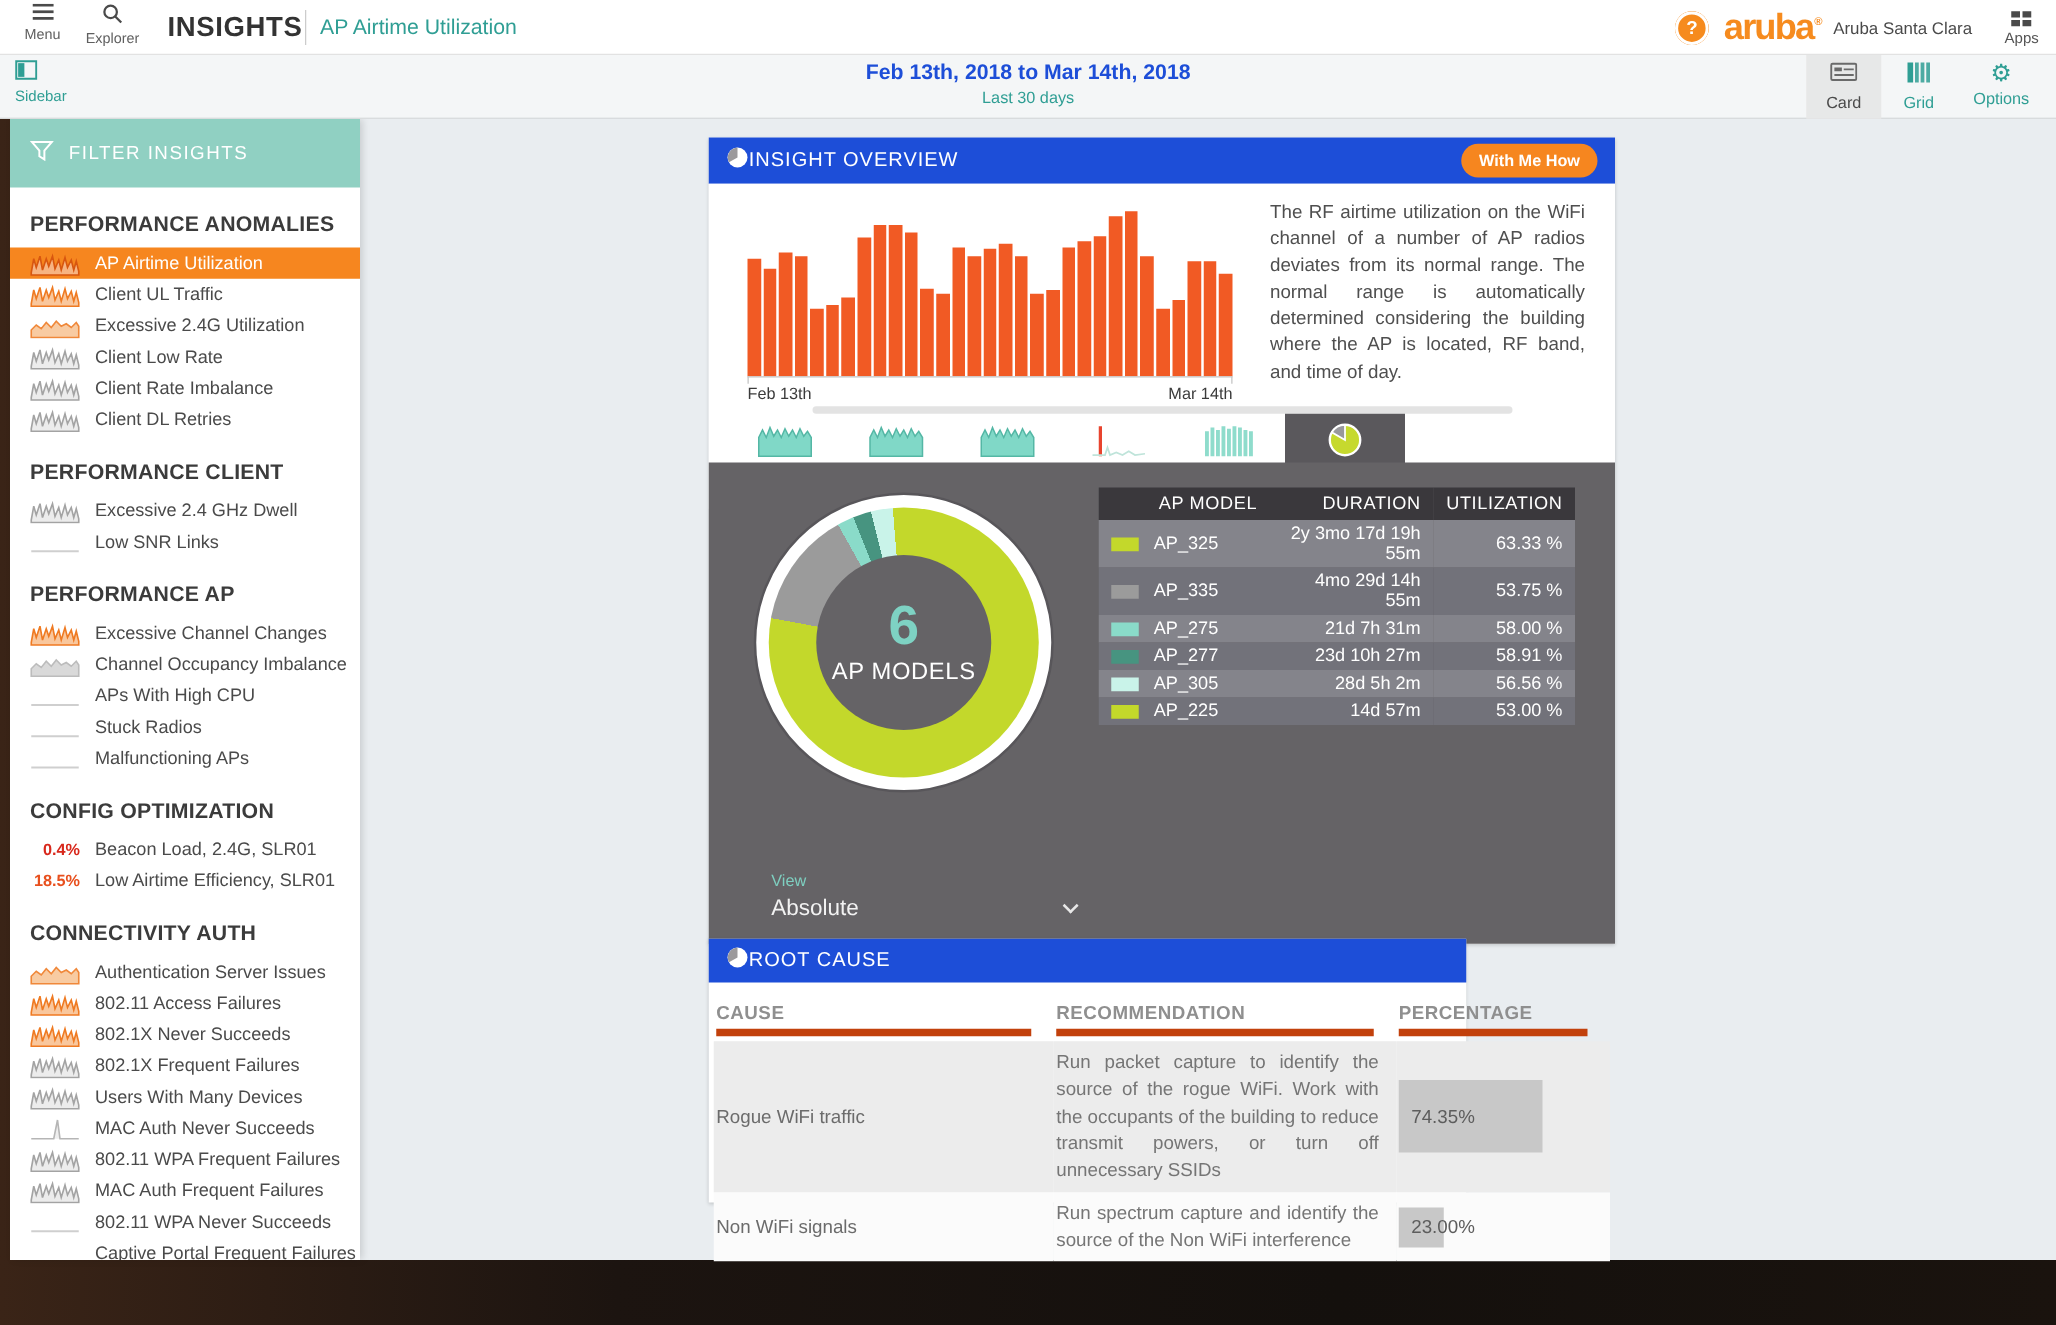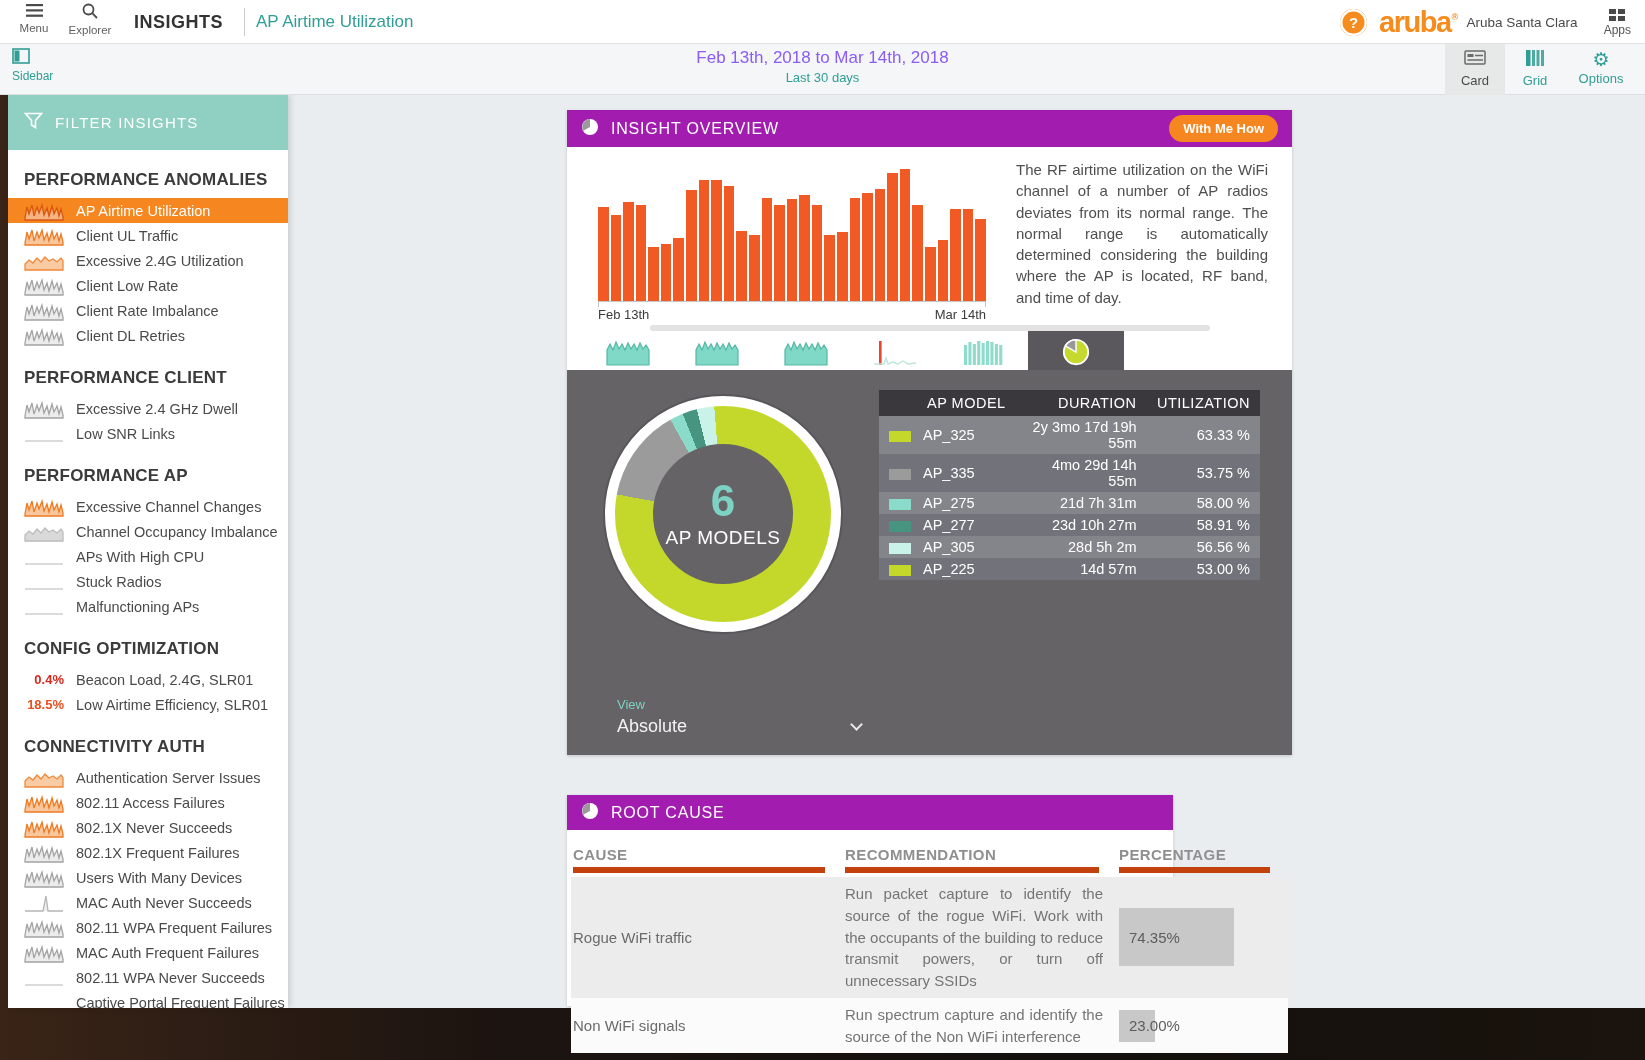--- a/index.html
+++ b/index.html
@@ -8,38 +8,38 @@
     font-family: "Liberation Sans", sans-serif;
     position: relative;
     background: linear-gradient(90deg,#3a2417,#1c1410 30%,#14100d 65%,#1a130e);
   }
   
   .top-bar { position:absolute; left:0; top:0; width:1645px; height:44px; background:#fff; border-bottom:1px solid #e2e2e2; z-index:5;}
   .tb-btn { position:absolute; top:3px; text-align:center; color:#5a5a5a; cursor:pointer;}
   .tb-btn .lbl { font-size:11.5px; color:#5f5f5f; margin-top:1px;}
   .menu-btn { left:14px; width:40px; }
   .explorer-btn { left:64px; width:52px; }
-  .app-title { position:absolute; left:134px; top:0; line-height:44px; font-size:18px; font-weight:700; color:#333; letter-spacing:0.5px;}
+  .app-title { position:absolute; left:134px; top:0; line-height:44px; font-size:22px; font-weight:700; color:#333; letter-spacing:0.5px;}
   .tb-divider { position:absolute; left:244px; top:8px; width:1px; height:28px; background:#ccc;}
   .page-title { position:absolute; left:256px; top:0; line-height:44px; font-size:17px; color:#2f9e94;}
   .tb-right { position:absolute; right:10px; top:0; height:44px; display:flex; align-items:center; gap:12px;}
   .help-badge { width:27px; height:27px; border-radius:50%; background:#f68b1e; color:#fff; font-weight:700; font-size:15px; display:flex; align-items:center; justify-content:center; box-shadow:inset 0 0 0 2.5px #fff, inset 0 0 0 4.5px #f68b1e;}
   .brand { font-size:29px; font-weight:700; color:#f68b1e; letter-spacing:-1.5px; padding-right:4px; position:relative;}
   .brand sup { font-size:9px; position:absolute; top:6px; right:-2px;}
   .tenant { font-size:13.5px; color:#4a4a4a; margin-right:14px;}
   .apps-btn { text-align:center; cursor:pointer; margin-right:4px;}
   .apps-icon { display:grid; grid-template-columns:7px 7px; grid-gap:2px; width:16px; margin:2px auto 0;}
   .apps-icon span { width:7px; height:5px; background:#4a4a4a;}
   .apps-btn .lbl { font-size:12px; color:#555; margin-top:2px;}
   
   .toolbar { position:absolute; left:0; top:44px; width:1645px; height:51px; background:#f4f6f7; border-bottom:1px solid #dde1e3; z-index:4;}
   .sidebar-btn { position:absolute; left:12px; top:4px; width:48px; text-align:left; cursor:pointer;}
   .sidebar-btn .lbl { font-size:12px; color:#2f9e94; margin-top:1px;}
   .date-wrap { position:absolute; left:50%; top:4px; transform:translateX(-50%); text-align:center;}
-  .date-range { font-size:17px; font-weight:400; color:#8b5cf6;}
+  .date-range { font-size:17px; font-weight:700; color:#1d4ed8;}
   .date-sub { font-size:13px; color:#2f9e94; margin-top:2px; cursor:pointer;}
   .view-btns { position:absolute; right:8px; top:0; height:51px; display:flex;}
   .view-btn { width:60px; height:51px; text-align:center; padding-top:5px; cursor:pointer;}
   .view-btn .lbl { font-size:13px; margin-top:2px;}
   .view-btn.active { background:#e7e8e8;}
   .view-btn.active .lbl { color:#4a4a4a;}
   .view-btn .lbl { color:#2f9e94;}
   .gear-glyph { font-size:19px; color:#2f9e94; line-height:20px; font-family:"DejaVu Sans", sans-serif;}
   
   .sidebar { position:absolute; left:8px; top:95px; width:280px; height:913px; background:#fff; overflow:hidden; z-index:3; box-shadow:2px 0 6px rgba(0,0,0,0.15);}
@@ -49,22 +49,22 @@
   .sb-item { display:flex; align-items:center; height:25px; padding-left:16px; cursor:pointer;}
   .sb-item.selected { background:#f6861f;}
   .sb-item.selected .sb-label { color:#fff;}
   .sb-icon { width:40px; height:20px; margin-right:12px; flex:none; display:flex; align-items:center; justify-content:center;}
   .sb-val { font-size:13px; font-weight:700; text-align:right; display:block; line-height:20px; justify-content:flex-end;}
   .sb-label { font-size:14.5px; color:#4a4a4a; white-space:nowrap;}
   
   .main { position:absolute; left:288px; top:95px; width:1357px; height:913px; background:#e9edf0; z-index:2;}
   .card { position:absolute; background:#fff; box-shadow:0 1px 3px rgba(0,0,0,0.18);}
   .card-overview { left:279px; top:15px; width:725px; height:645px;}
-  .card-root { left:279px; top:700px; width:606px; height:211px;}
-  .card-header { height:37px; background:#a21caf; display:flex; align-items:center; padding:0 14px; gap:12px;}
+  .card-root { left:279px; top:656px; width:606px; height:211px;}
+  .card-header { height:37px; background:#1d4ed8; display:flex; align-items:center; padding:0 14px; gap:0;}
   .card-header-title { color:#fff; font-size:16px; letter-spacing:0.8px;}
   .pill-btn { margin-left:auto; background:#f6861f; color:#fff; font-size:13px; font-weight:700; border:none; border-radius:14px; padding:6px 14px; cursor:pointer;}
   
   .ov-body { position:relative; height:260px; background:#fff;}
   .chart-wrap { position:absolute; left:31px; top:16px; width:388px;}
   .bars { display:flex; align-items:flex-end; height:138px; gap:2px;}
   .bar { flex:1 1 auto; }
   .baseline { height:1px; background:#c4c4c4; position:relative;}
   .baseline::before, .baseline::after { content:""; position:absolute; top:0; width:1px; height:6px; background:#c4c4c4;}
   .baseline::before { left:0;} .baseline::after { right:0;}

